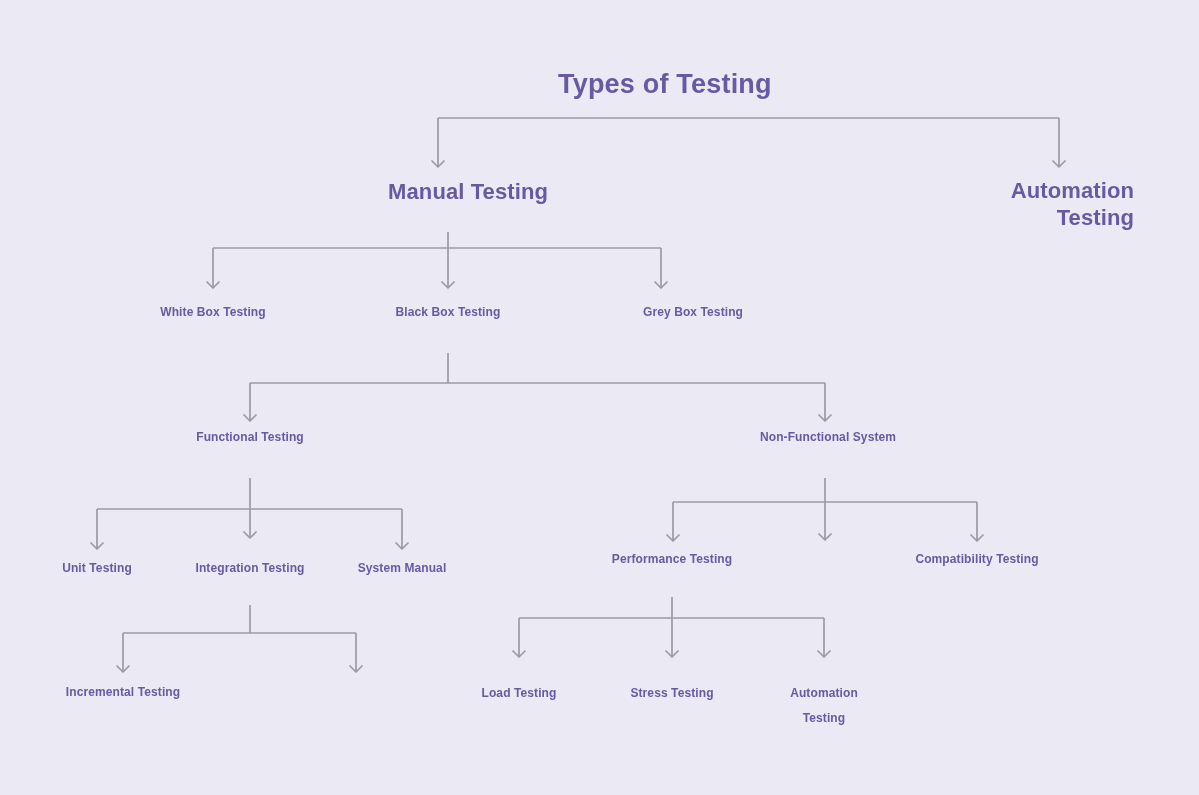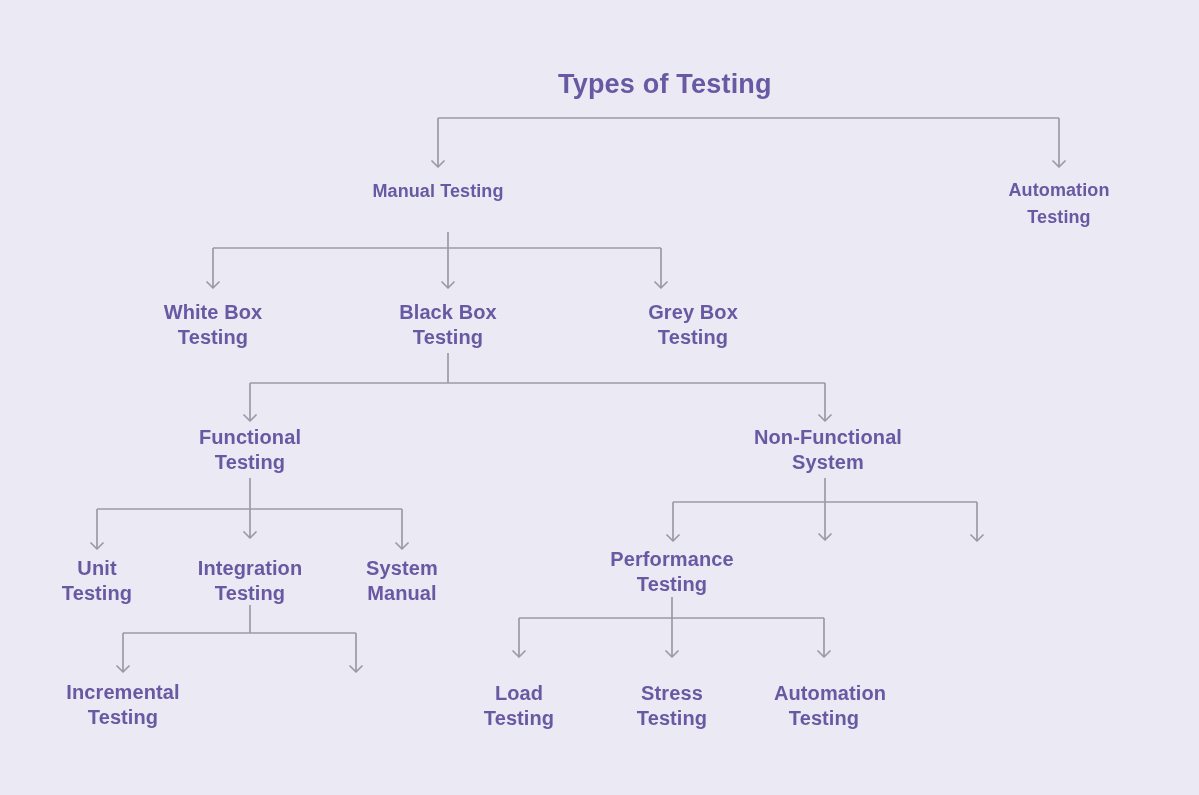--- a/index.html
+++ b/index.html
@@ -41,27 +41,28 @@
     font-weight: 700;
     color: var(--text);
     letter-spacing: 0.2px;
   }
   .node {
     position: absolute;
     transform: translateX(-50%);
     text-align: center;
     font-weight: 700;
     color: var(--text);
-    font-size: 20px;
+    font-size: 12px;
     line-height: 25px;
     letter-spacing: 0.1px;
   }
   .node.lvl1 {
-    font-size: 18px;
+    font-size: 22px;
     line-height: 27px;
+    text-align: right;
   }
 </style>
 </head>
 <body>
 
 <div class="canvas">
 
   <svg class="connectors" viewBox="0 0 1199 795" xmlns="http://www.w3.org/2000/svg" aria-hidden="true">
 
     <g>
@@ -123,20 +124,21 @@
   <div class="node" style="left:693px; top:300px; width:110px">Grey Box Testing</div>
 
   <div class="node" style="left:250px; top:425px; width:120px">Functional Testing</div>
   <div class="node" style="left:828px; top:425px; width:170px">Non-Functional System</div>
 
   <div class="node" style="left:250px; top:556px; width:120px">Integration Testing</div>
   <div class="node" style="left:97px; top:556px; width:90px">Unit Testing</div>
   <div class="node" style="left:402px; top:556px; width:95px">System Manual</div>
 
   <div class="node" style="left:672px; top:547px; width:130px">Performance Testing</div>
+  <div class="node" style="left:977px; top:547px; width:135px">Compatibility Testing</div>
 
   <div class="node" style="left:123px; top:680px; width:130px">Incremental Testing</div>
 
   <div class="node" style="left:519px; top:681px; width:90px">Load Testing</div>
   <div class="node" style="left:672px; top:681px; width:90px">Stress Testing</div>
   <div class="node" style="left:824px; top:681px; width:100px">Automation Testing</div>
 
 </div>
 
 </body></html>

